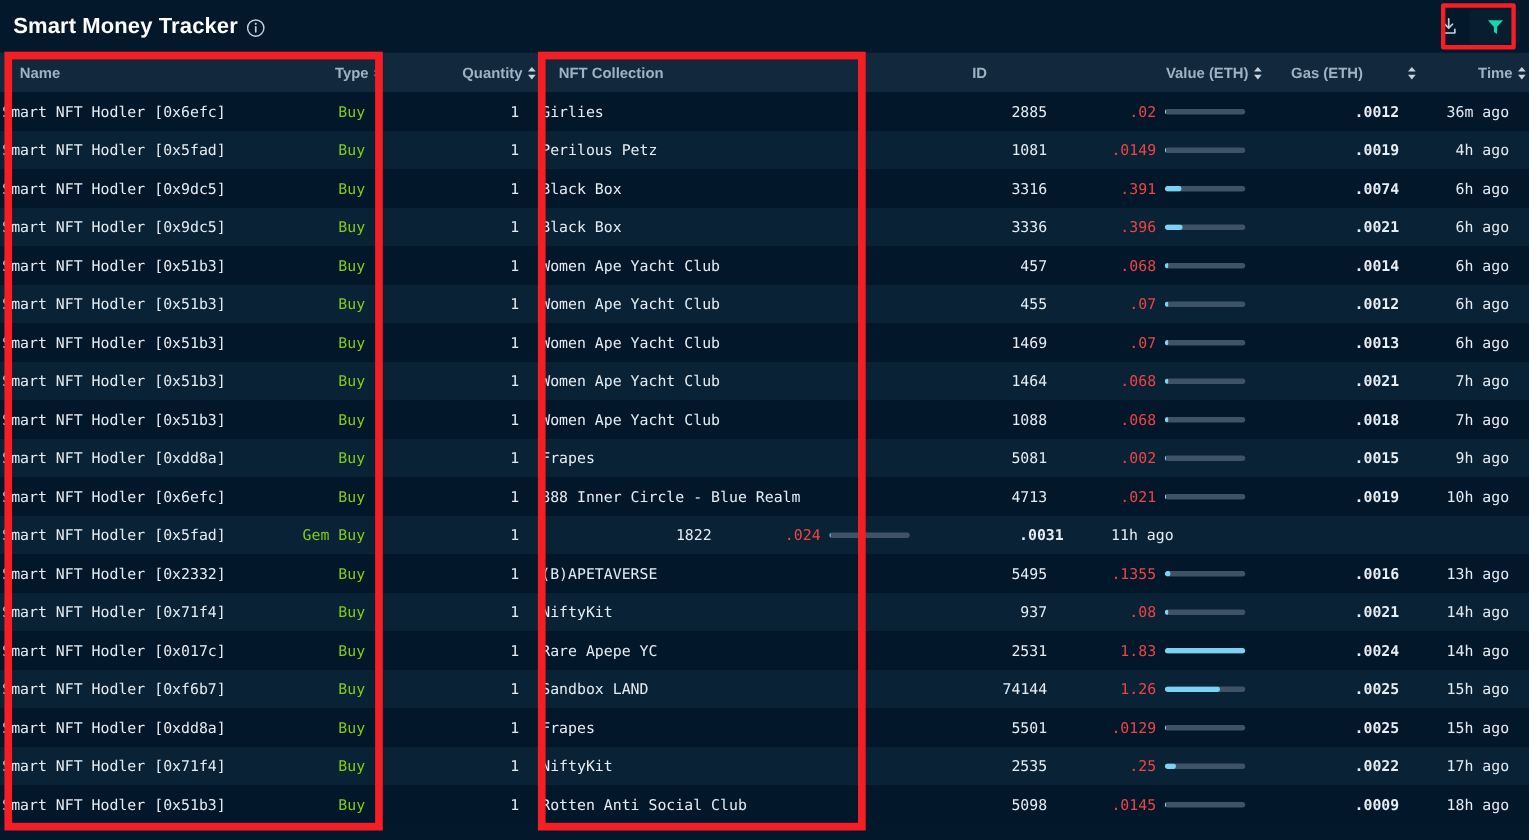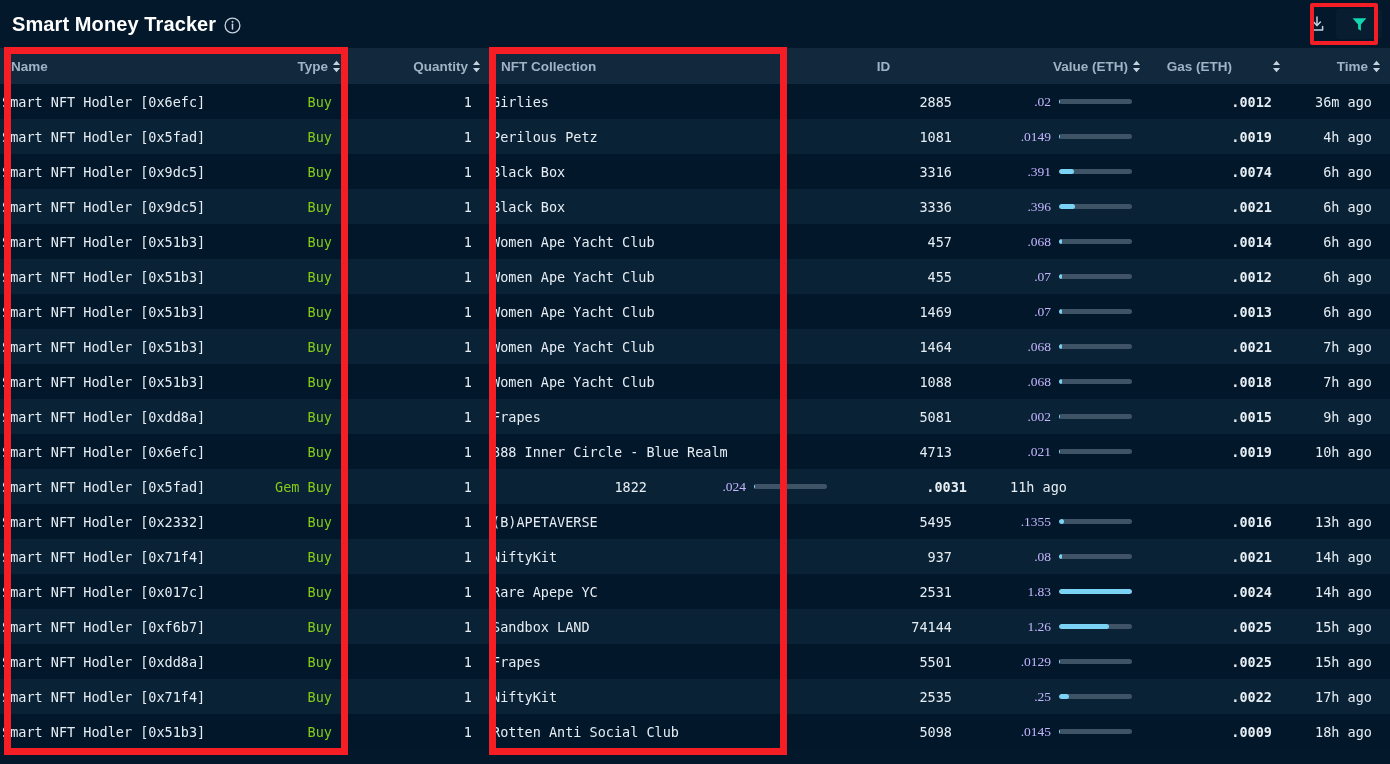--- a/index.html
+++ b/index.html
@@ -99,32 +99,32 @@
   }
   .c-name   { width: 280px; flex: 0 0 280px; justify-content: flex-start; margin-left: -8px; }
   .c-type   { width: 70px;  flex: 0 0 70px;  text-align: right; display: flex; justify-content: flex-end; }
   .c-qty    { width: 140px; flex: 0 0 140px; text-align: right; display: flex; justify-content: flex-end; }
   .c-coll   { width: 305px; flex: 0 0 305px; }
   .c-id     { width: 175px; flex: 0 0 175px; text-align: right; display: flex; justify-content: flex-end; }
   .c-val    { width: 180px; flex: 0 0 180px; display: flex; justify-content: flex-end; align-items: center; gap: 8px; }
   .c-gas    { width: 140px; flex: 0 0 140px; text-align: right; display: flex; justify-content: flex-end; font-weight: bold; }
   .c-time   { width: 100px; flex: 0 0 100px; text-align: right; display: flex; justify-content: flex-end; }
 
-  .thead .c-name  { justify-content: flex-start; margin-left: 1px; }
+  .thead .c-name  { justify-content: flex-start; margin-left: 8px; }
   .thead .c-type  { justify-content: flex-end; text-align: center; }
   .thead .c-qty   { justify-content: flex-end; }
   .thead .c-coll  { justify-content: flex-start; }
   .thead .c-id    { justify-content: center; }
   .thead .c-val   { justify-content: flex-end; }
   .thead .c-gas   { justify-content: flex-end; gap: 40px; }
   .thead .c-time  { justify-content: flex-end; }
 
   .type-buy { color: #84cc16; }
 
-  .valnum { color: #c4b5fd; font-family: Liberation Serif, serif; }
+  .valnum { color: #ef4444; }
   .bar {
     position: relative;
     width: 73px; height: 5px;
     background: #3e5466;
     border-radius: 3px;
     overflow: hidden;
     flex: 0 0 73px;
   }
   .bar > i {
     position: absolute; left: 0; top: 0; bottom: 0;

